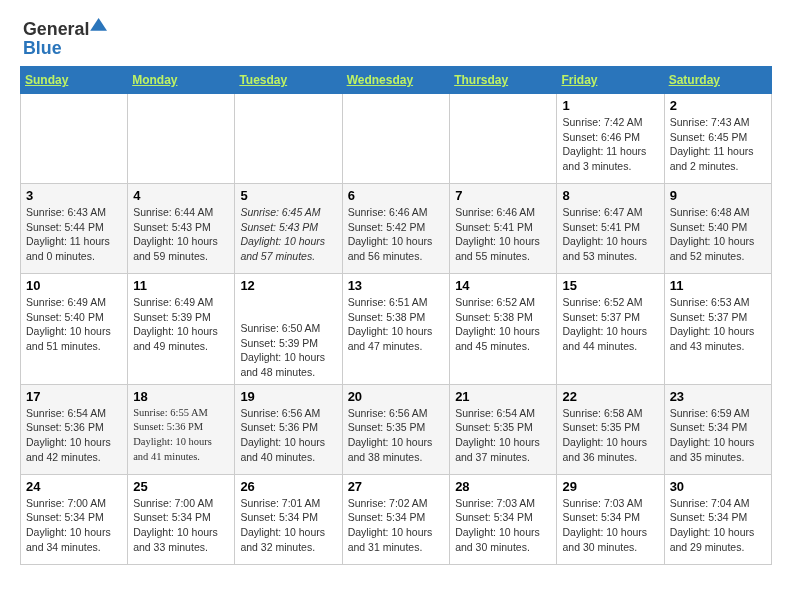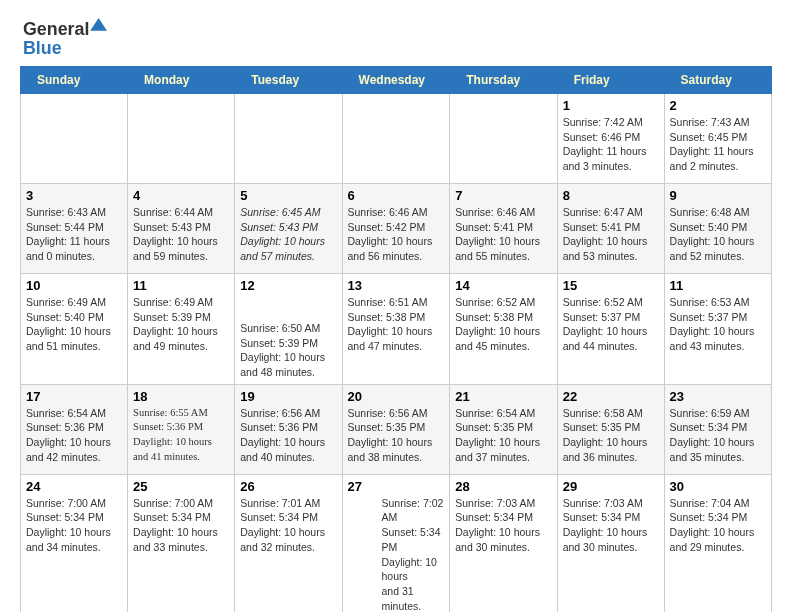--- a/index.html
+++ b/index.html
@@ -33,26 +33,27 @@
       font-size: 15px;
       color: #555;
     }
     .calendar {
       width: 100%;
       border-collapse: collapse;
       font-size: 11px;
     }
     .calendar th {
       background: #2a75bb;
-      color: #fef9c3;
-      padding: 6px 16px;
+      color: #bef264;
+      padding: 6px 4px;
       text-align: left;
       font-size: 12px;
       font-weight: bold;
       border: 1px solid #2a75bb;
+      text-decoration: underline;
     }
     .calendar td {
       border: 1px solid #ccc;
       padding: 4px 5px;
       vertical-align: top;
       height: 90px;
       width: 108px;
       background: #fff;
     }
     .calendar tr:nth-child(even) td {
@@ -292,21 +293,21 @@
         </td>
         <td>
           <span class="day-num">26</span>
           <div class="day-info" style="white-space: pre-line;">Sunrise: 7:01 AM
 Sunset: 5:34 PM
 Daylight: 10 hours
 and 32 minutes.</div>
         </td>
         <td>
           <span class="day-num">27</span>
-          <div class="day-info" style="white-space: pre-line; margin-left: 34px;">Sunrise: 7:02 AM
+          <div class="day-info" style="white-space: pre-line;">Sunrise: 7:02 AM
 Sunset: 5:34 PM
 Daylight: 10 hours
 and 31 minutes.</div>
         </td>
         <td>
           <span class="day-num">28</span>
           <div class="day-info" style="white-space: pre-line;">Sunrise: 7:03 AM
 Sunset: 5:34 PM
 Daylight: 10 hours
 and 30 minutes.</div>

